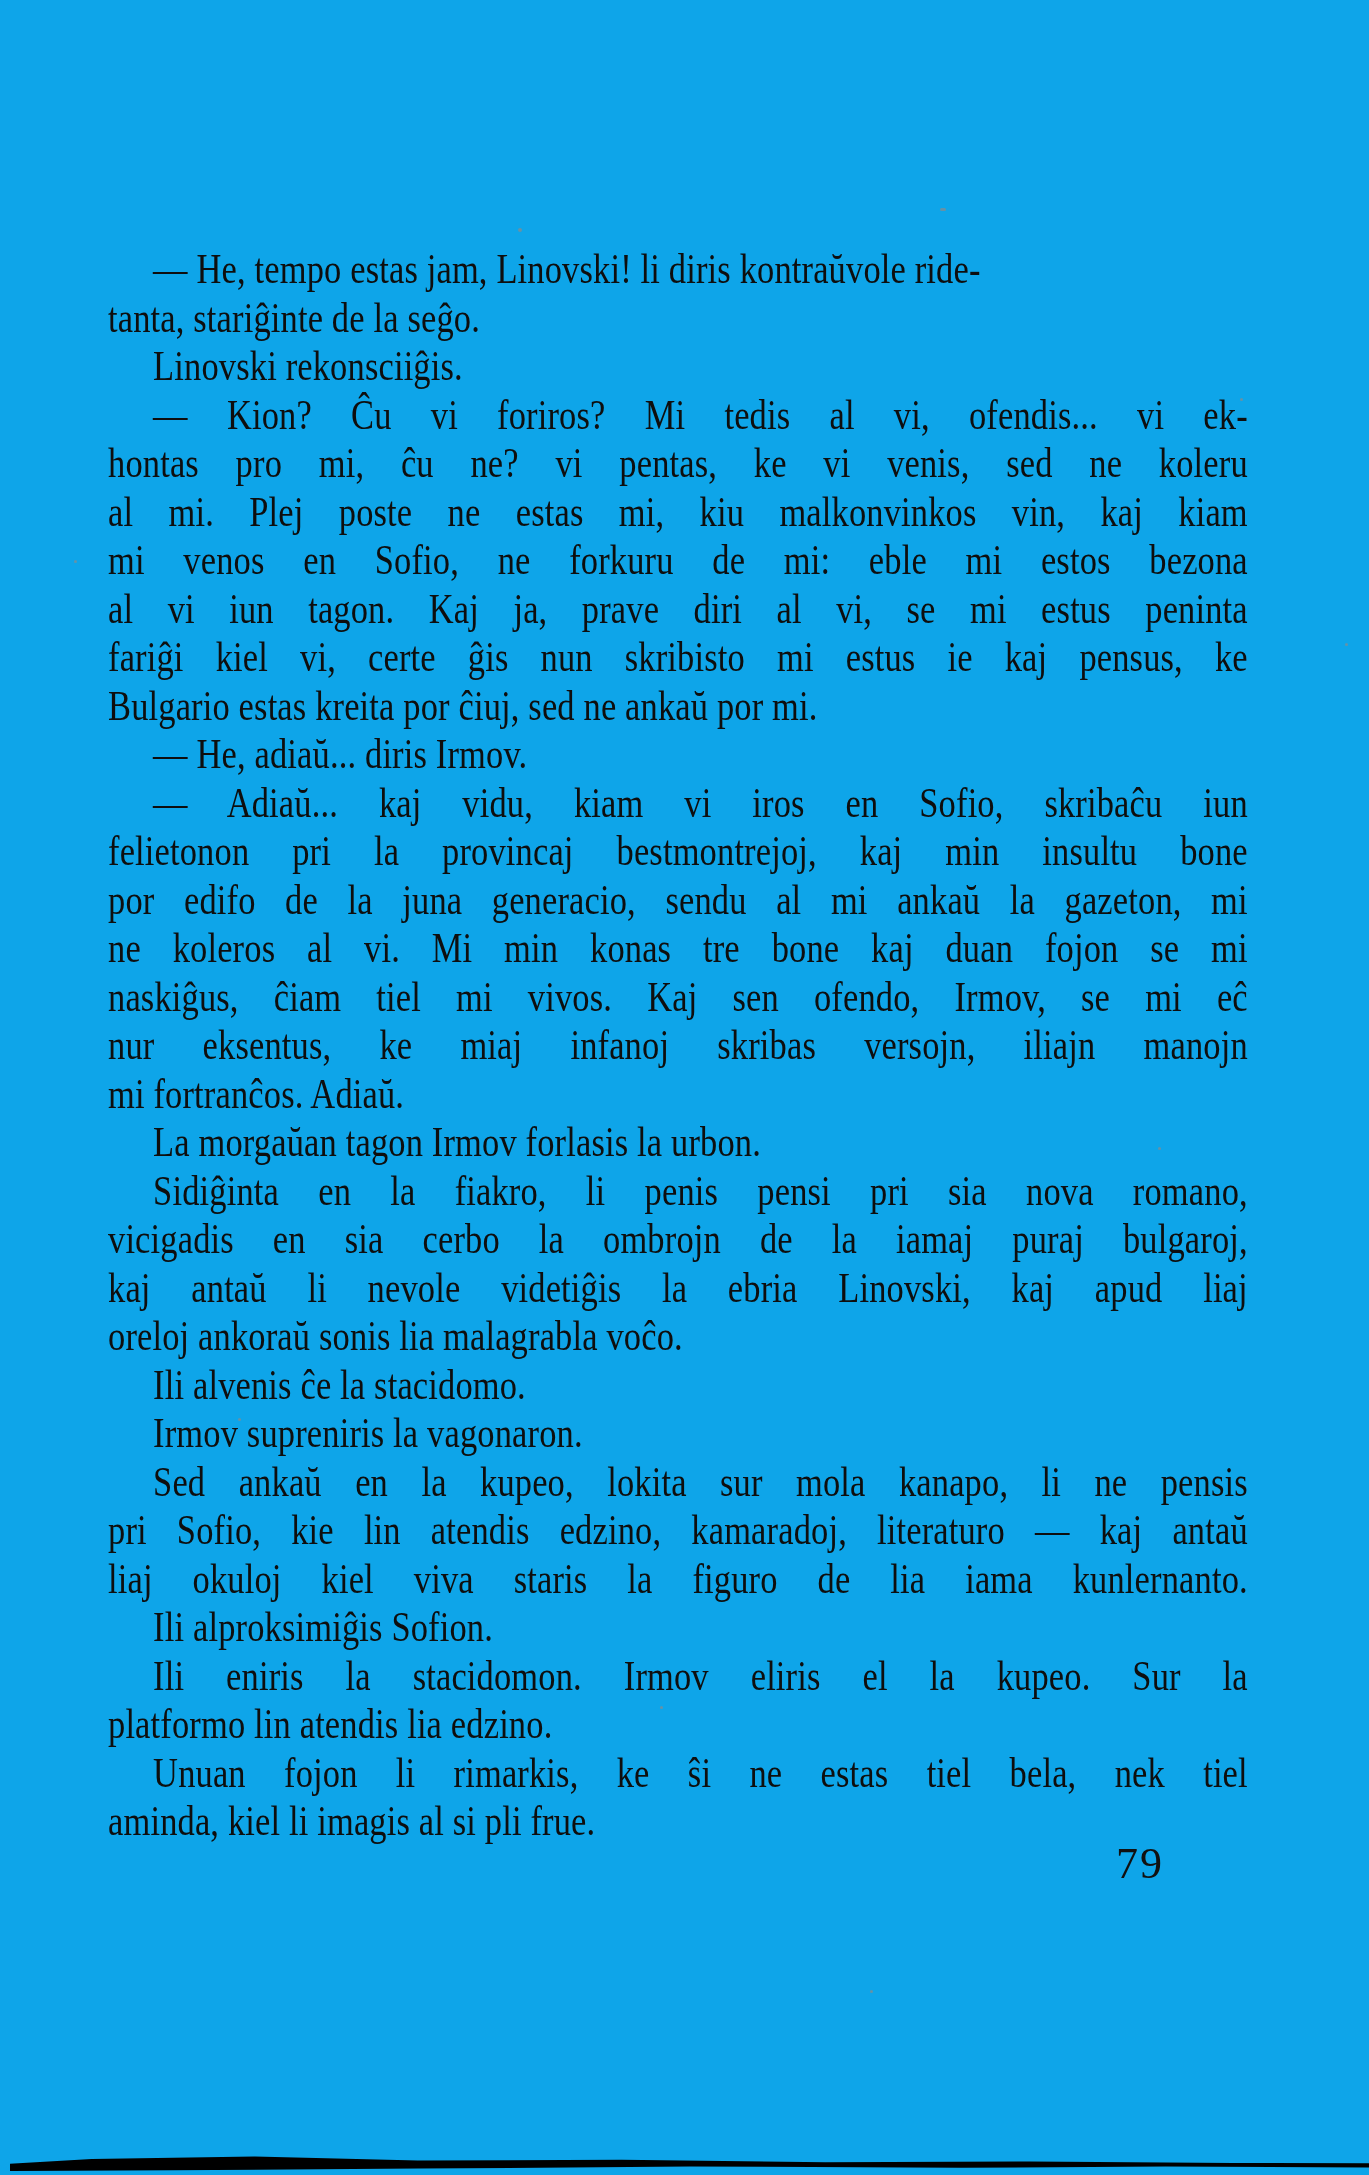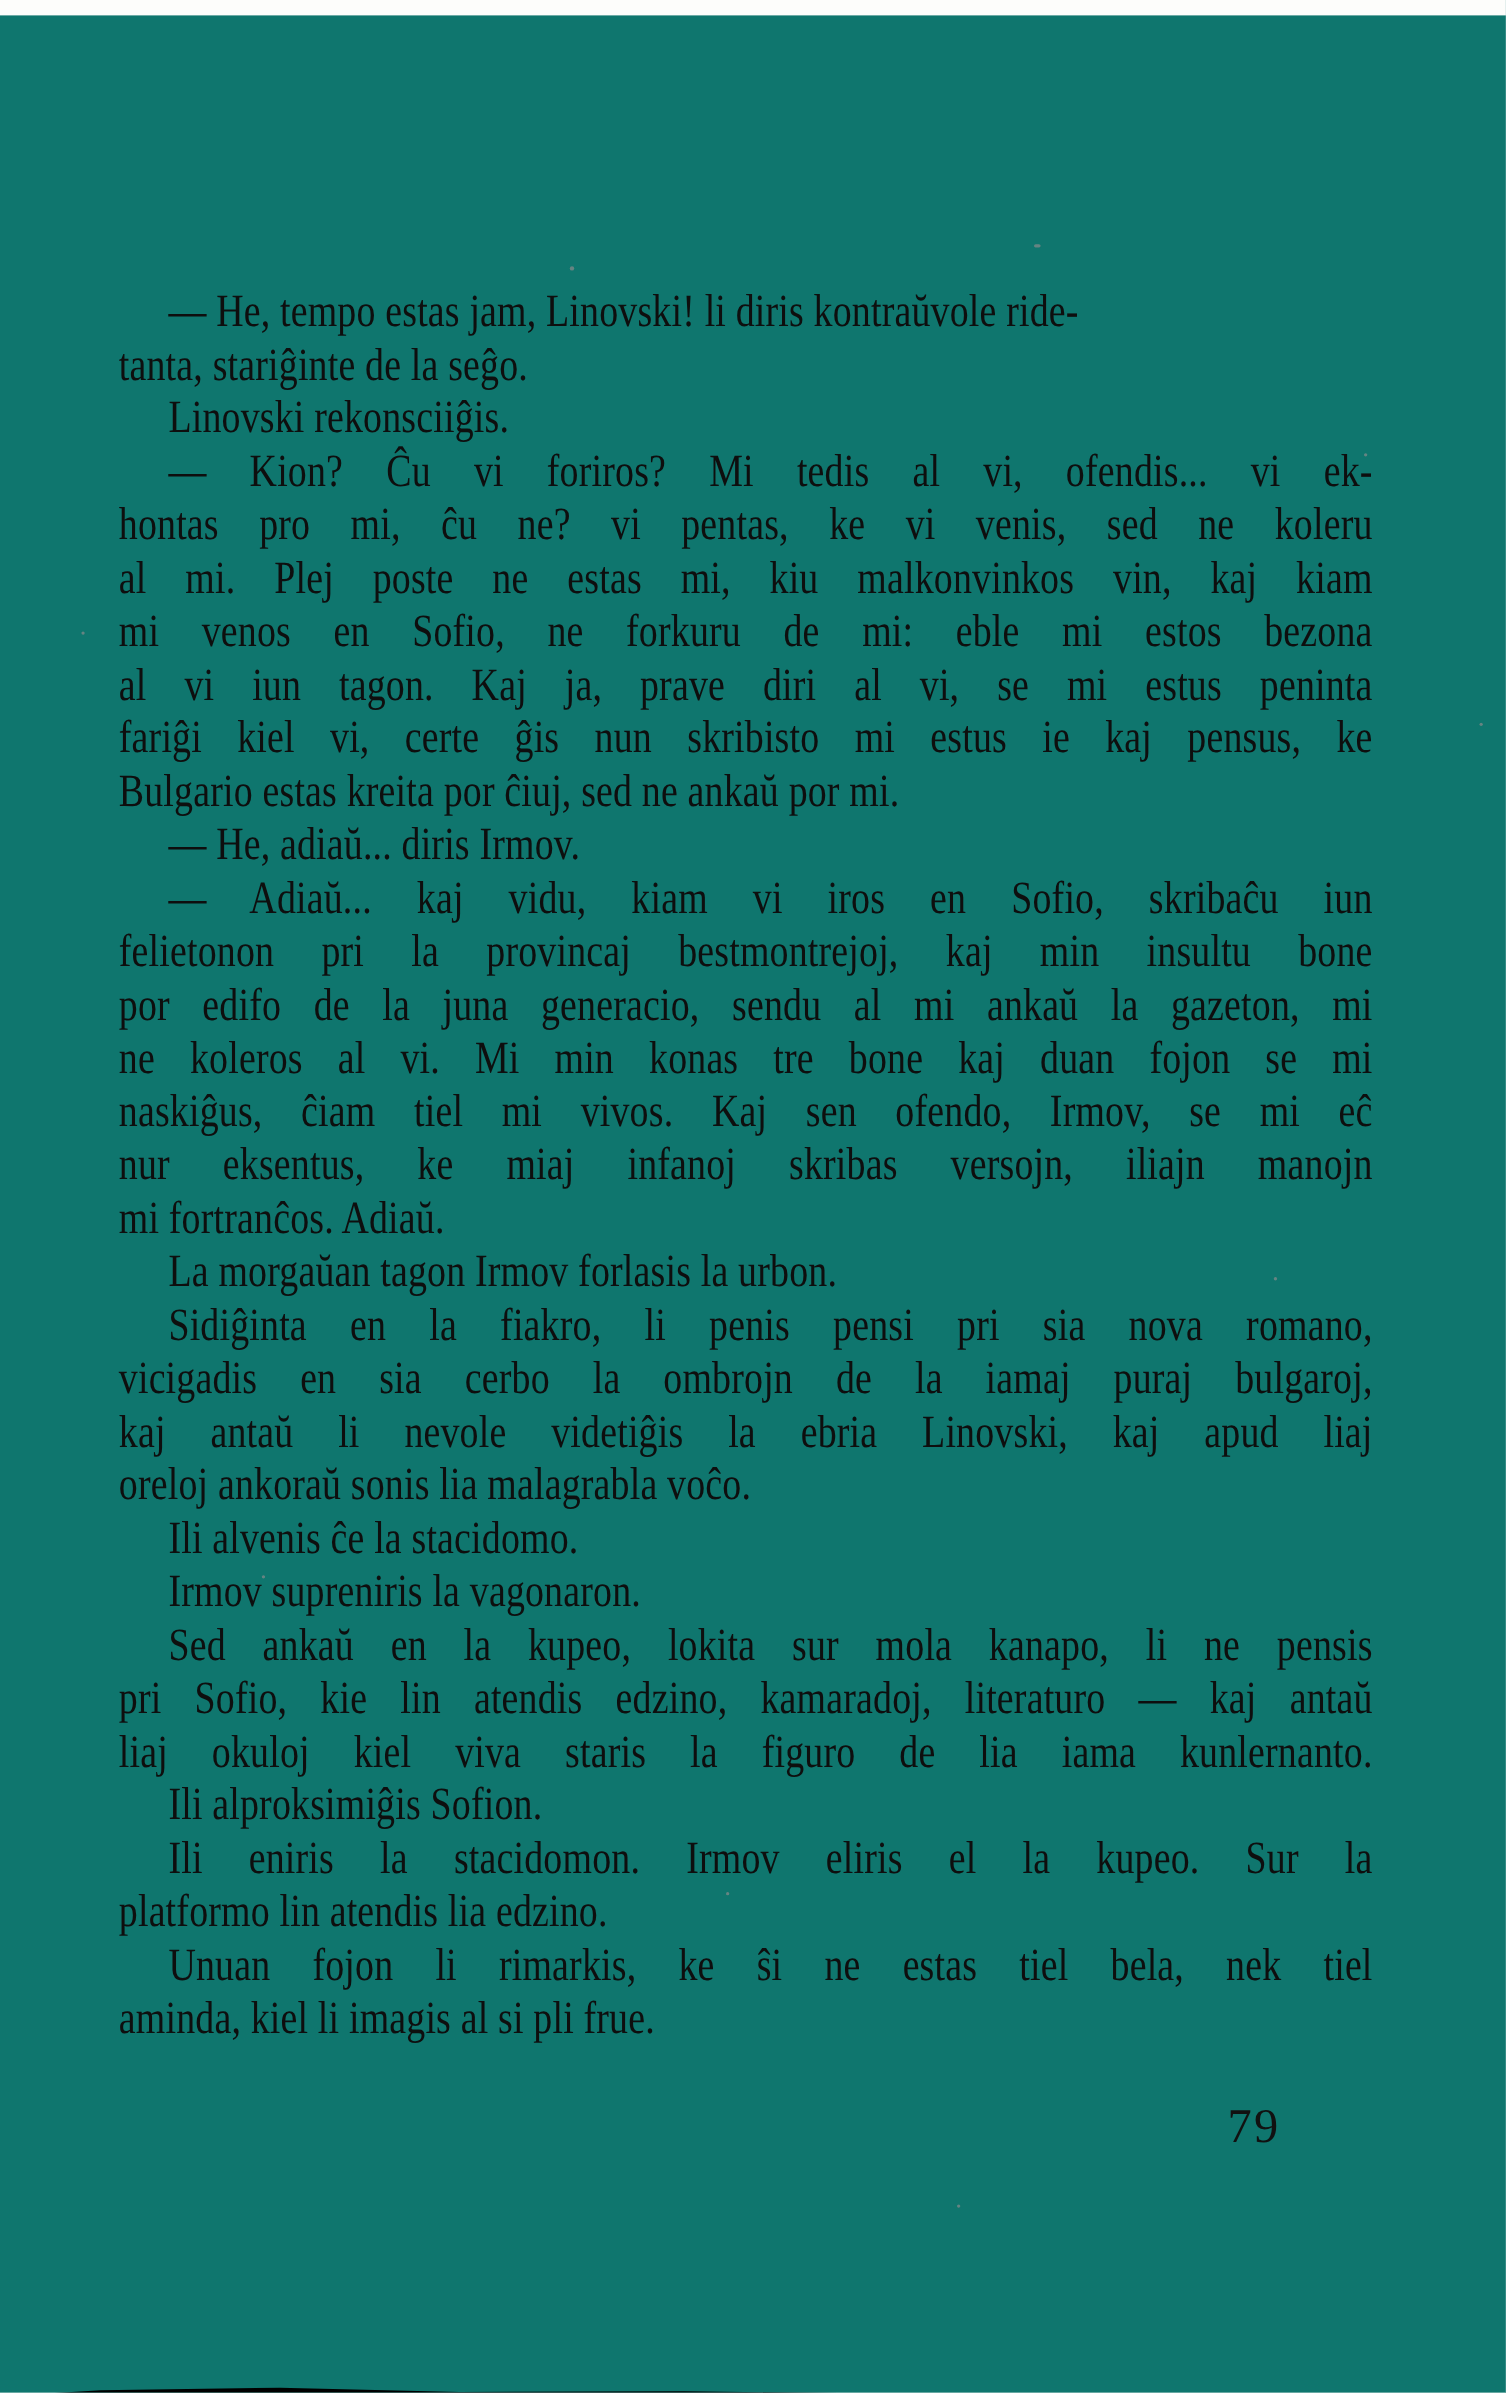--- a/index.html
+++ b/index.html
@@ -10,22 +10,21 @@
     width: 1369px;
     height: 2175px;
     position: relative;
     background: #fdfdfb;
     overflow: hidden;
     font-family: "Liberation Serif", "DejaVu Serif", serif;
   }
   .page {
     position: absolute;
     inset: 0;
-    background: #0f766e;
-    margin-top: 14px;
+    background: #0ea5e9;
   }
   .text-block {
     position: absolute;
     left: 108px;
     top: 245px;
     width: 1140px;
   }
   .ln {
     width: 1390px;               
     transform: scaleX(0.82);     
@@ -36,21 +35,21 @@
     color: #0e0e0e;
     white-space: normal;
     text-align: left;
     letter-spacing: 0.2px;
   }
   .ind { padding-left: 55px; box-sizing: border-box; }
   .jl  { text-align: justify; text-align-last: justify; }
   .page-number {
     position: absolute;
     left: 1116px;
-    top: 1897px;
+    top: 1842px;
     font-size: 44px;
     line-height: 1;
     color: #111;
     letter-spacing: 2px;
   }
   .speck {
     position: absolute;
     background: #8a8a8a;
     border-radius: 50%;
     opacity: 0.7;

